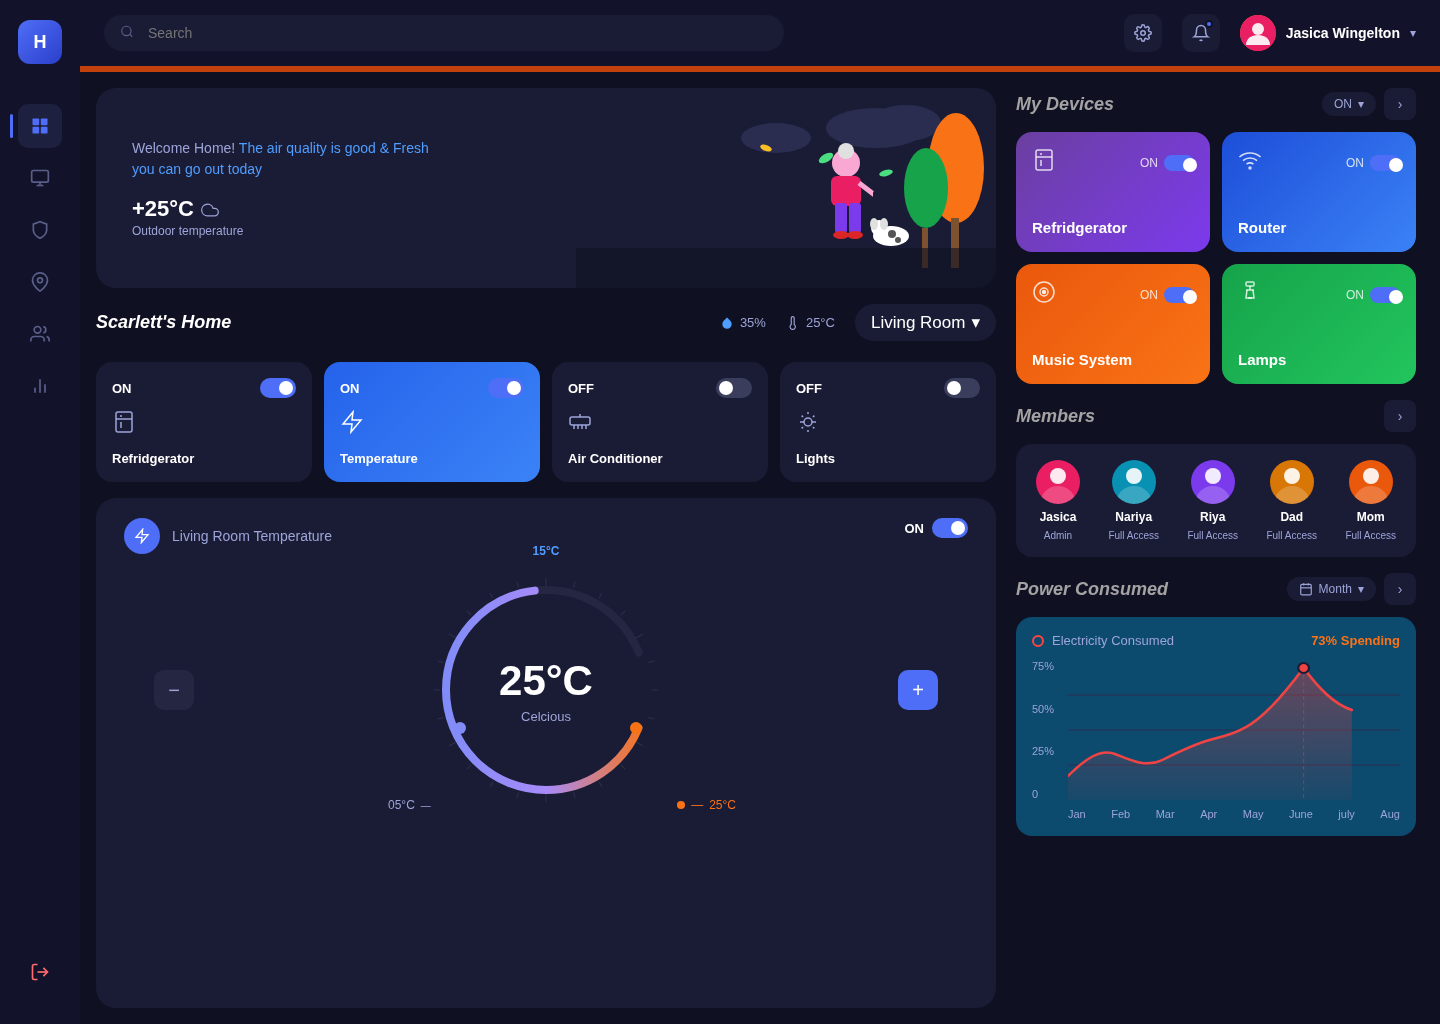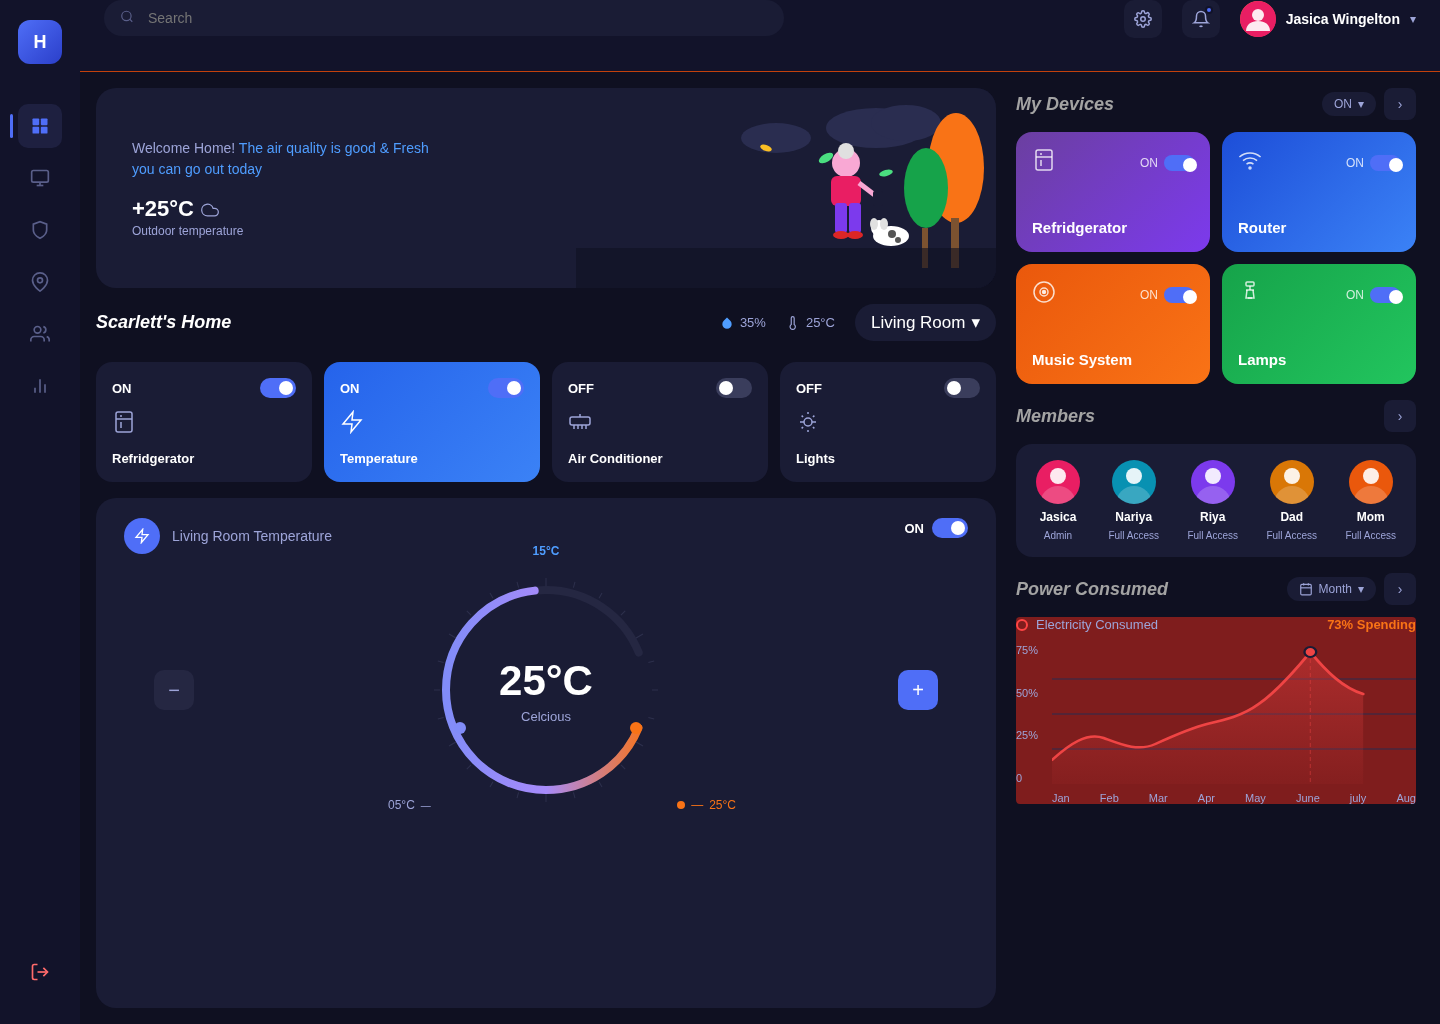--- a/index.html
+++ b/index.html
@@ -74,24 +74,24 @@
       display: flex;
       flex-direction: column;
       overflow: hidden;
     }
 
     
     .topbar {
       height: 72px;
       background: #12132a;
       display: flex;
-      align-items: flex-start;
+      align-items: center;
       padding: 0 24px;
       gap: 16px;
-      border-bottom: 1px solid #c2410c;
+      border-bottom: 6px solid #c2410c;
     }
     .search-wrap {
       flex: 1;
       max-width: 680px;
       position: relative;
     }
     .search-wrap input {
       width: 100%;
       background: #1a1c35;
       border: none;
@@ -360,23 +360,23 @@
       display: flex; align-items: center; justify-content: center;
       font-size: 18px;
       overflow: hidden;
     }
     .member-name { font-size: 12px; font-weight: 700; color: #fff; }
     .member-role { font-size: 10px; color: #9da4d8; }
 
     
     .power-section {}
     .chart-area {
-      background: #7f1d1d;
-      border-radius: 4px;
-      padding: 0;
+      background: #0c4a6e;
+      border-radius: 16px;
+      padding: 16px;
     }
     .chart-legend {
       display: flex; justify-content: space-between; align-items: center;
       margin-bottom: 12px;
     }
     .legend-item { display: flex; align-items: center; gap: 8px; font-size: 13px; color: #9da4d8; }
     .legend-dot { width: 12px; height: 12px; border-radius: 50%; border: 2px solid #ff4444; }
     .spending-label { font-size: 13px; color: #f97316; font-weight: 600; }
     .chart-container { position: relative; height: 160px; }
     .chart-y-labels {

